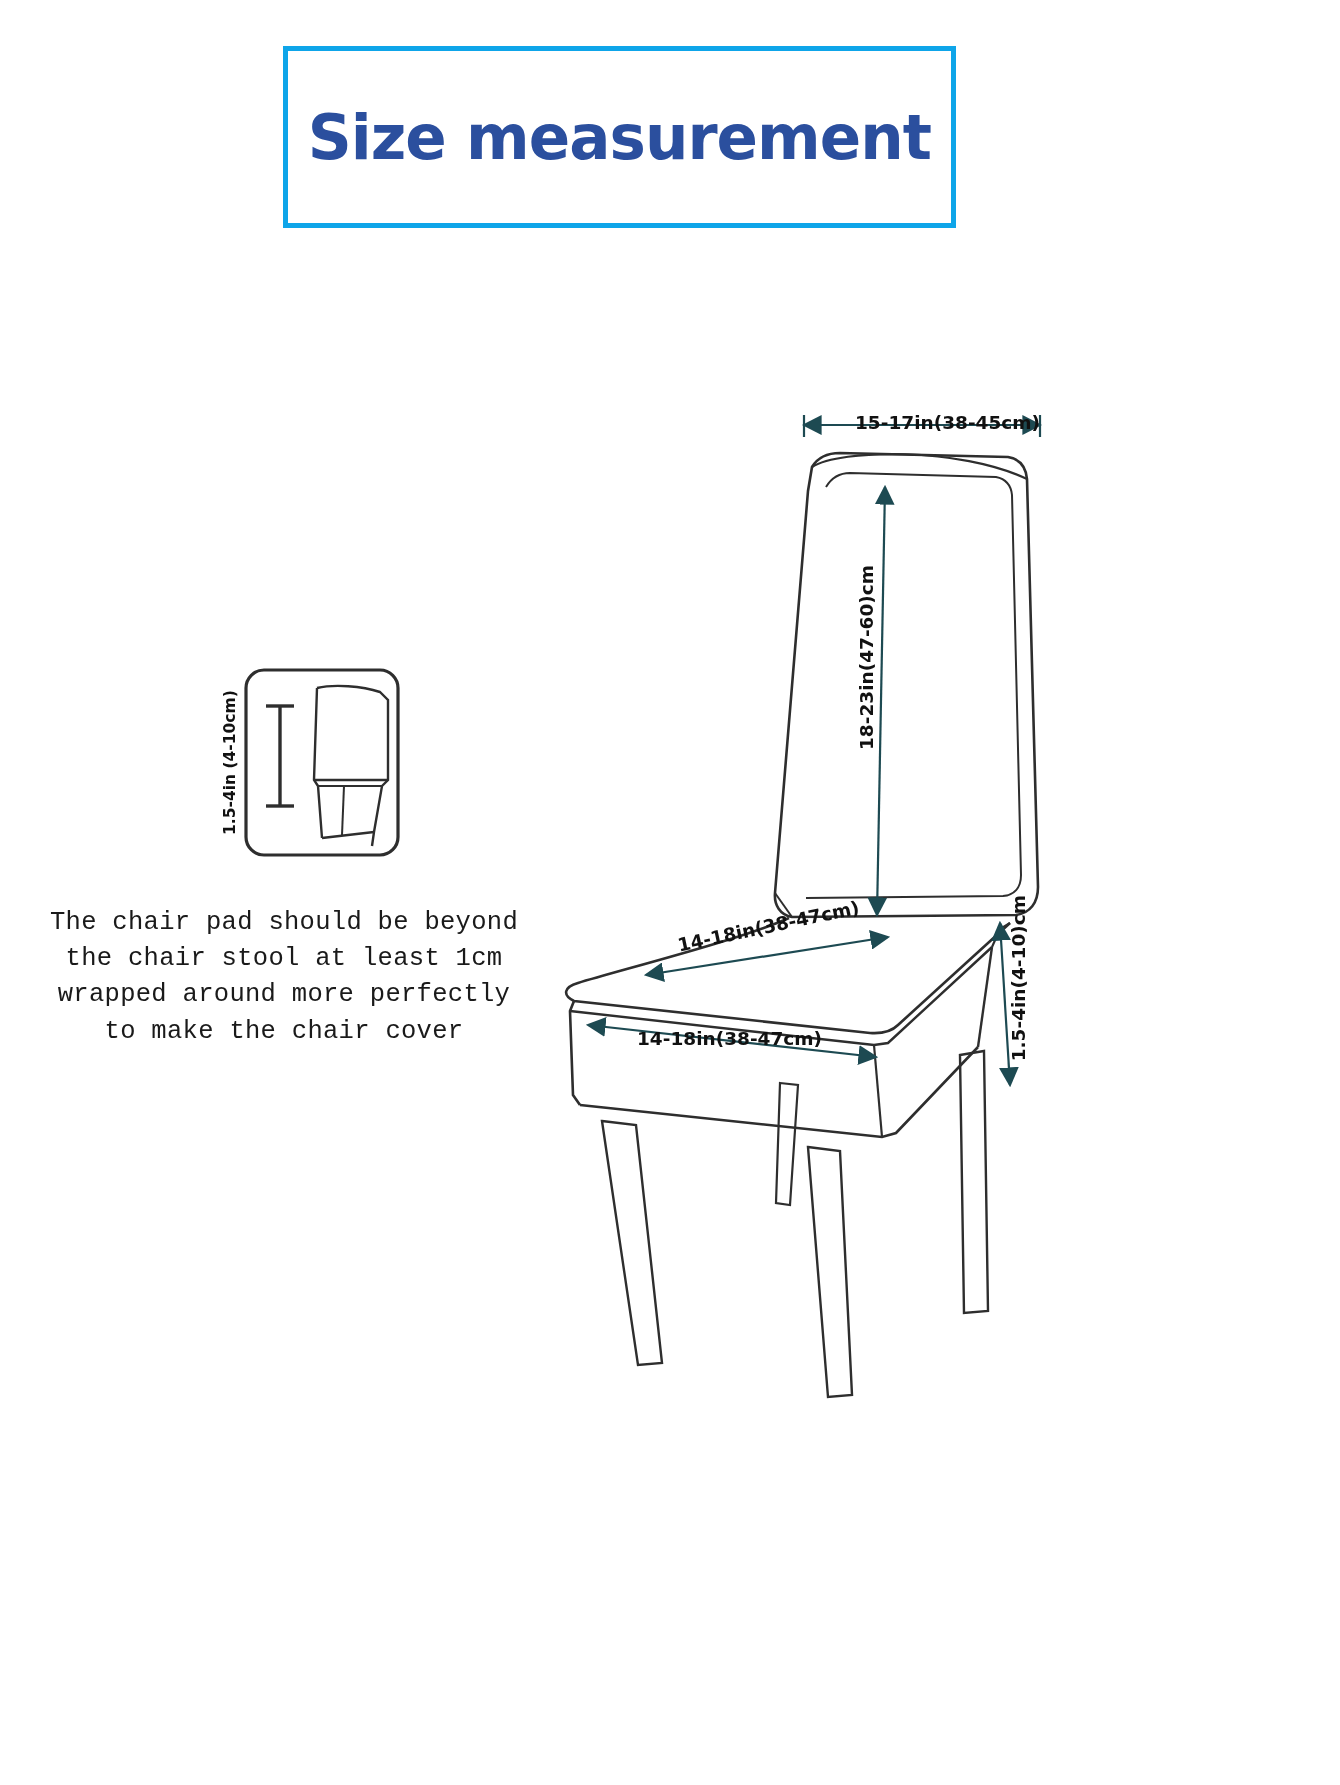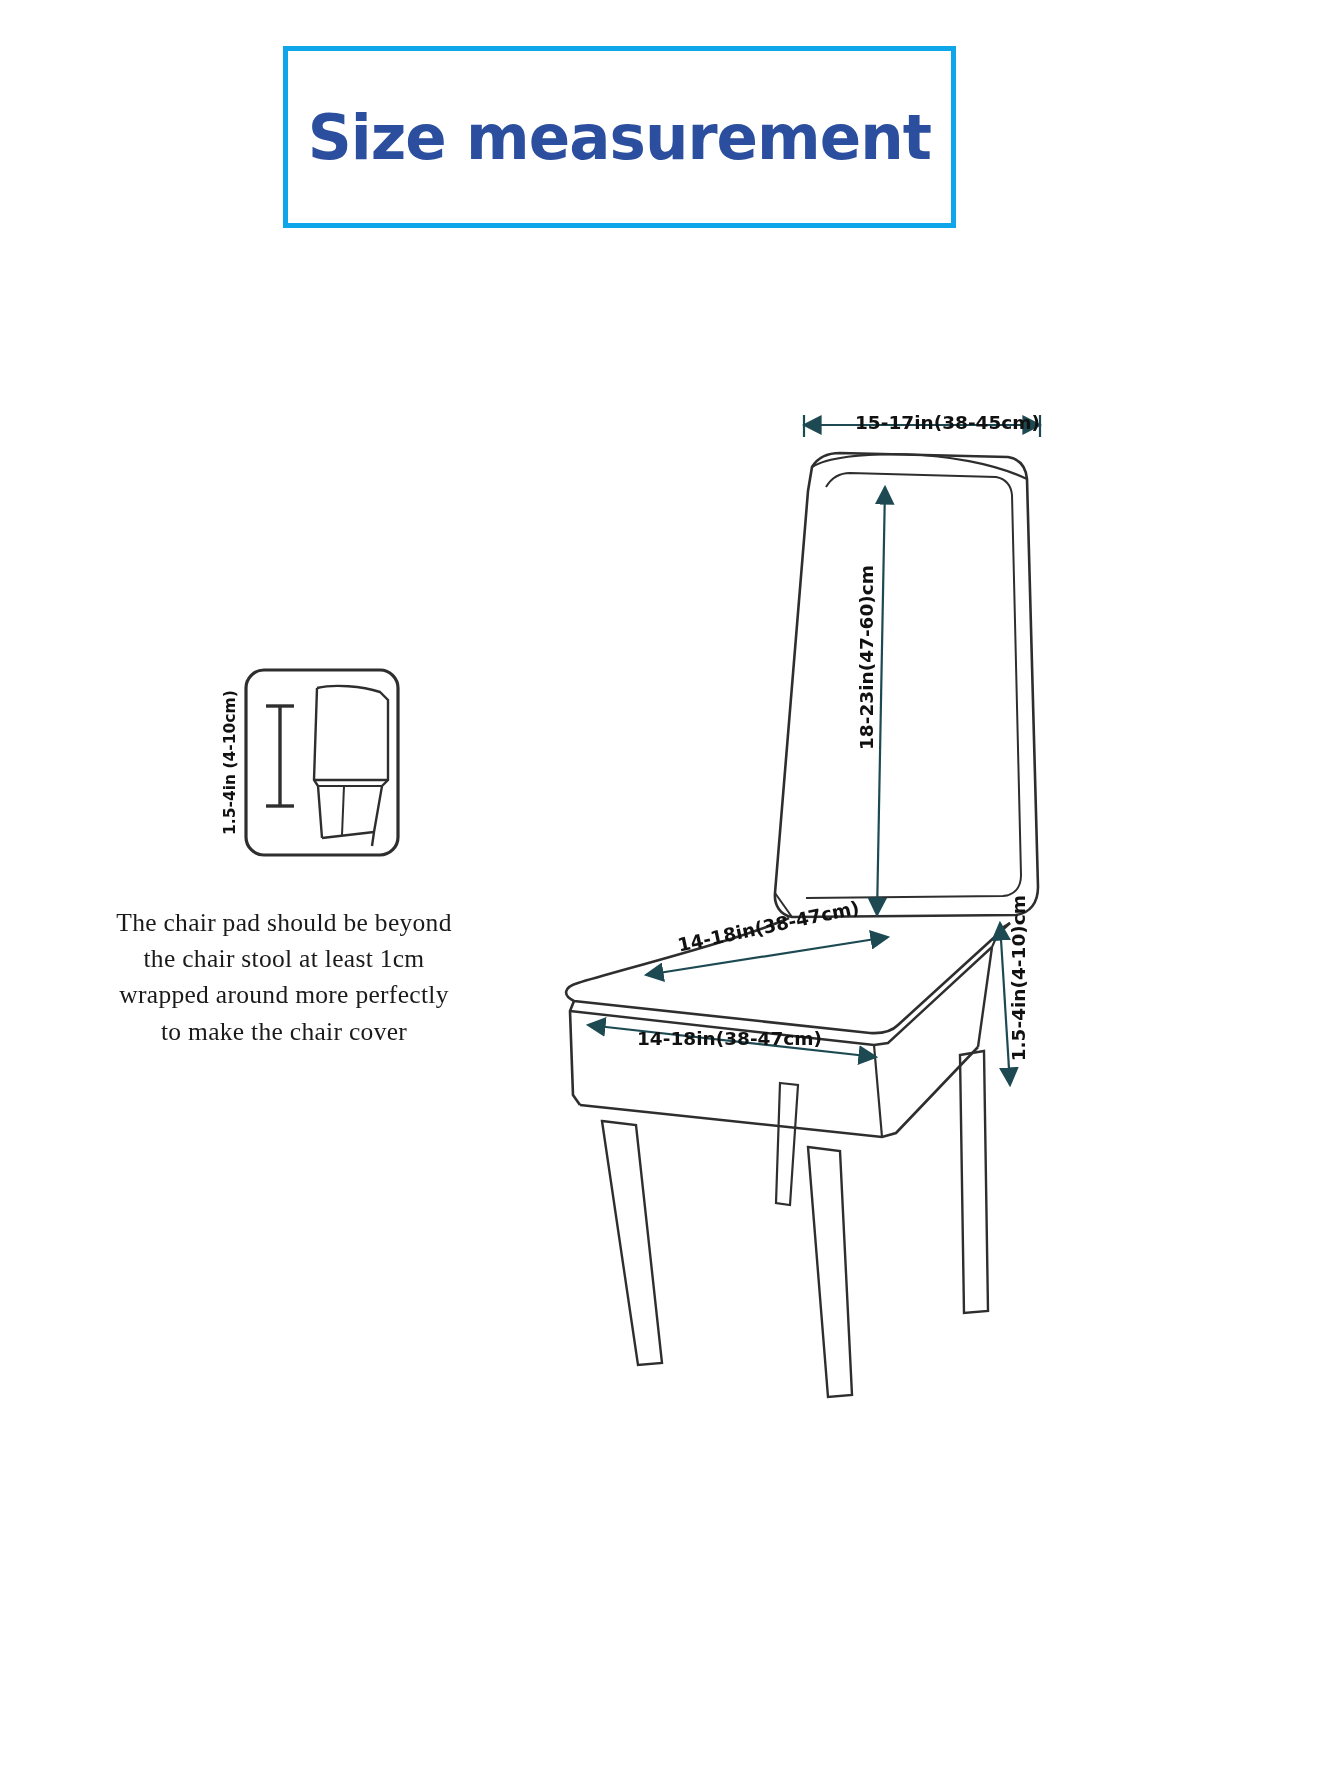--- a/index.html
+++ b/index.html
@@ -39,21 +39,21 @@
     transform: scaleX(0.97);
   }
 
   
   #note-block {
     position: absolute;
     left: 24px;
     top: 905px;
     width: 520px;
     text-align: center;
-    font-family: Liberation Serif, serif;
+    font-family: Liberation Mono, monospace;
     font-size: 25.5px;
     line-height: 1.42;
     color: #1a1a1a;
     letter-spacing: 0.3px;
   }
   #note-block div { white-space: nowrap; }
 
   
   #inset-figure {
     position: absolute;

